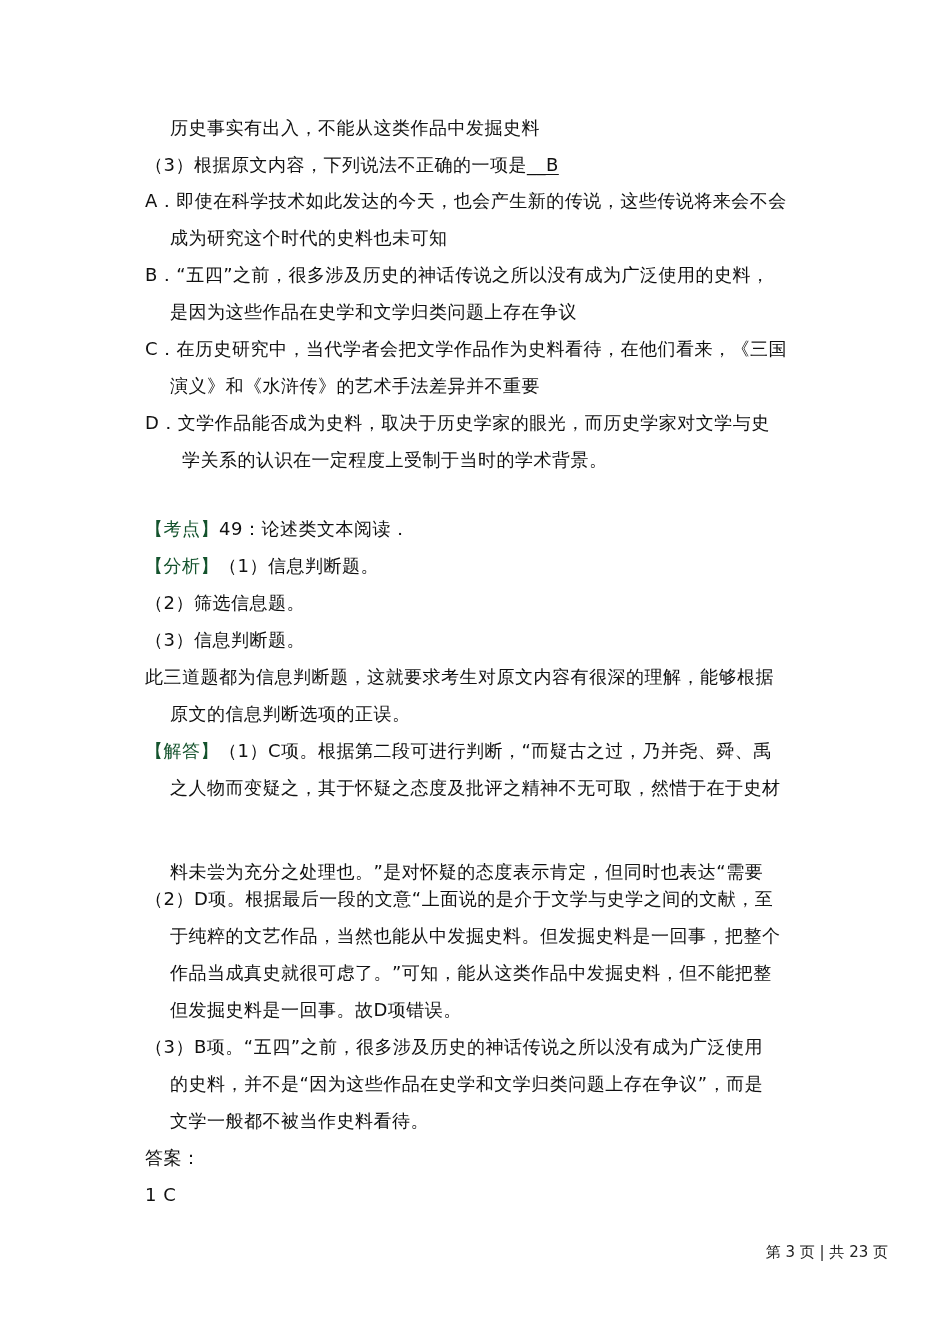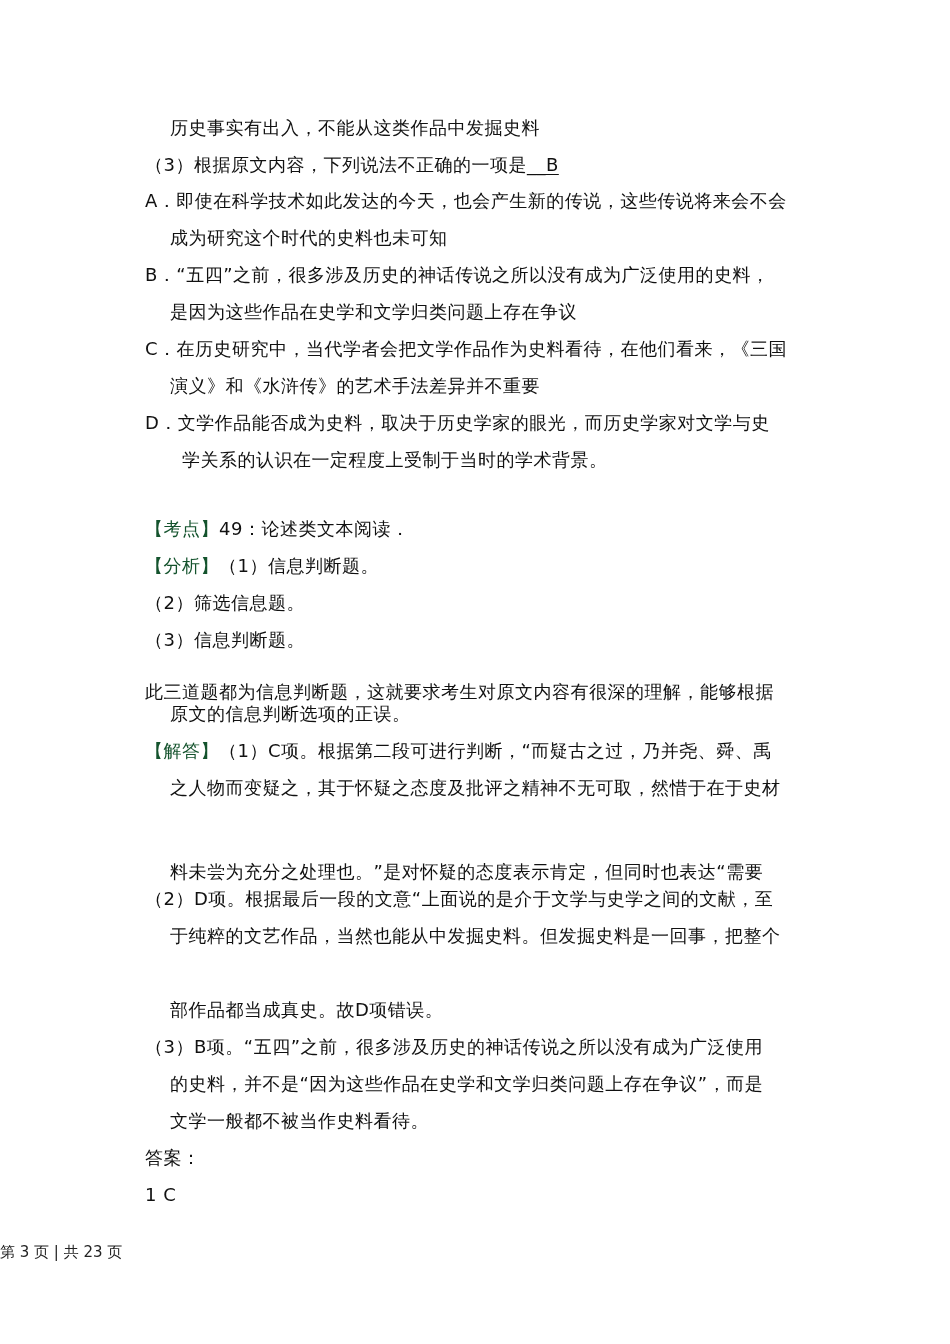--- a/index.html
+++ b/index.html
@@ -2,21 +2,21 @@
 <html><head>
 <meta charset="utf-8">
 <style>
   html, body { margin:0; padding:0; background:#ffffff; }
   body { width:950px; height:1344px; position:relative; overflow:hidden;
          font-family:"DejaVu Sans", "Liberation Sans", sans-serif; color:#111; }
   .page { position:absolute; left:0; top:0; width:950px; height:1344px; }
   .line { position:absolute; font-size:18px; line-height:24px; white-space:nowrap; letter-spacing:0.5px; }
   .lbl { color:#14532d; }
   .ans { text-decoration:underline; text-underline-offset:3px; }
-  .footer { position:absolute; top:1243px; left:0; width:888px; text-align:left;
+  .footer { position:absolute; top:1243px; left:0; width:888px; text-align:right;
             font-size:15px; color:#222; }
 </style>
 </head>
 <body>
 
 <div class="page">
 
   <div class="line" style="left:170px;top:116px;">历史事实有出入，不能从这类作品中发掘史料</div>
 
   <div class="line" style="left:145px;top:153px;">
@@ -34,32 +34,33 @@
 
   <div class="line" style="left:145px;top:517px;">
     <span class="lbl">【考点】</span><span>49：论述类文本阅读．</span>
   </div>
 
   <div class="line" style="left:145px;top:554px;">
     <span class="lbl">【分析】</span><span>（1）信息判断题。</span>
   </div>
   <div class="line" style="left:145px;top:591px;">（2）筛选信息题。</div>
   <div class="line" style="left:145px;top:628px;">（3）信息判断题。</div>
-  <div class="line" style="left:145px;top:680px;">此三道题都为信息判断题，这就要求考生对原文内容有很深的理解，能够根据</div>
+  <div class="line" style="left:145px;top:665px;">此三道题都为信息判断题，这就要求考生对原文内容有很深的理解，能够根据</div>
   <div class="line" style="left:170px;top:702px;">原文的信息判断选项的正误。</div>
 
   <div class="line" style="left:145px;top:739px;">
     <span class="lbl">【解答】</span><span>（1）C项。根据第二段可进行判断，“而疑古之过，乃并尧、舜、禹</span>
   </div>
   <div class="line" style="left:170px;top:776px;">之人物而变疑之，其于怀疑之态度及批评之精神不无可取，然惜于在于史材</div>
   <div class="line" style="left:170px;top:860px;">料未尝为充分之处理也。”是对怀疑的态度表示肯定，但同时也表达“需要</div>
 
   <div class="line" style="left:145px;top:887px;">（2）D项。根据最后一段的文意“上面说的是介于文学与史学之间的文献，至</div>
   <div class="line" style="left:170px;top:924px;">于纯粹的文艺作品，当然也能从中发掘史料。但发掘史料是一回事，把整个</div>
-  <div class="line" style="left:170px;top:998px;">部作品都当成真史。故D项错误。</div>
+  <div class="line" style="left:170px;top:961px;">作品当成真史就很可虑了。”可知，能从这类作品中发掘史料，但不能把整</div>
+  <div class="line" style="left:170px;top:998px;">但发掘史料是一回事。故D项错误。</div>
 
   <div class="line" style="left:145px;top:1035px;">（3）B项。“五四”之前，很多涉及历史的神话传说之所以没有成为广泛使用</div>
   <div class="line" style="left:170px;top:1072px;">的史料，并不是“因为这些作品在史学和文学归类问题上存在争议”，而是</div>
   <div class="line" style="left:170px;top:1109px;">文学一般都不被当作史料看待。</div>
 
   <div class="line" style="left:145px;top:1146px;">答案：</div>
   <div class="line" style="left:145px;top:1183px;">1 C</div>
 
   <div class="footer">第 3 页 | 共 23 页</div>
 </div>

